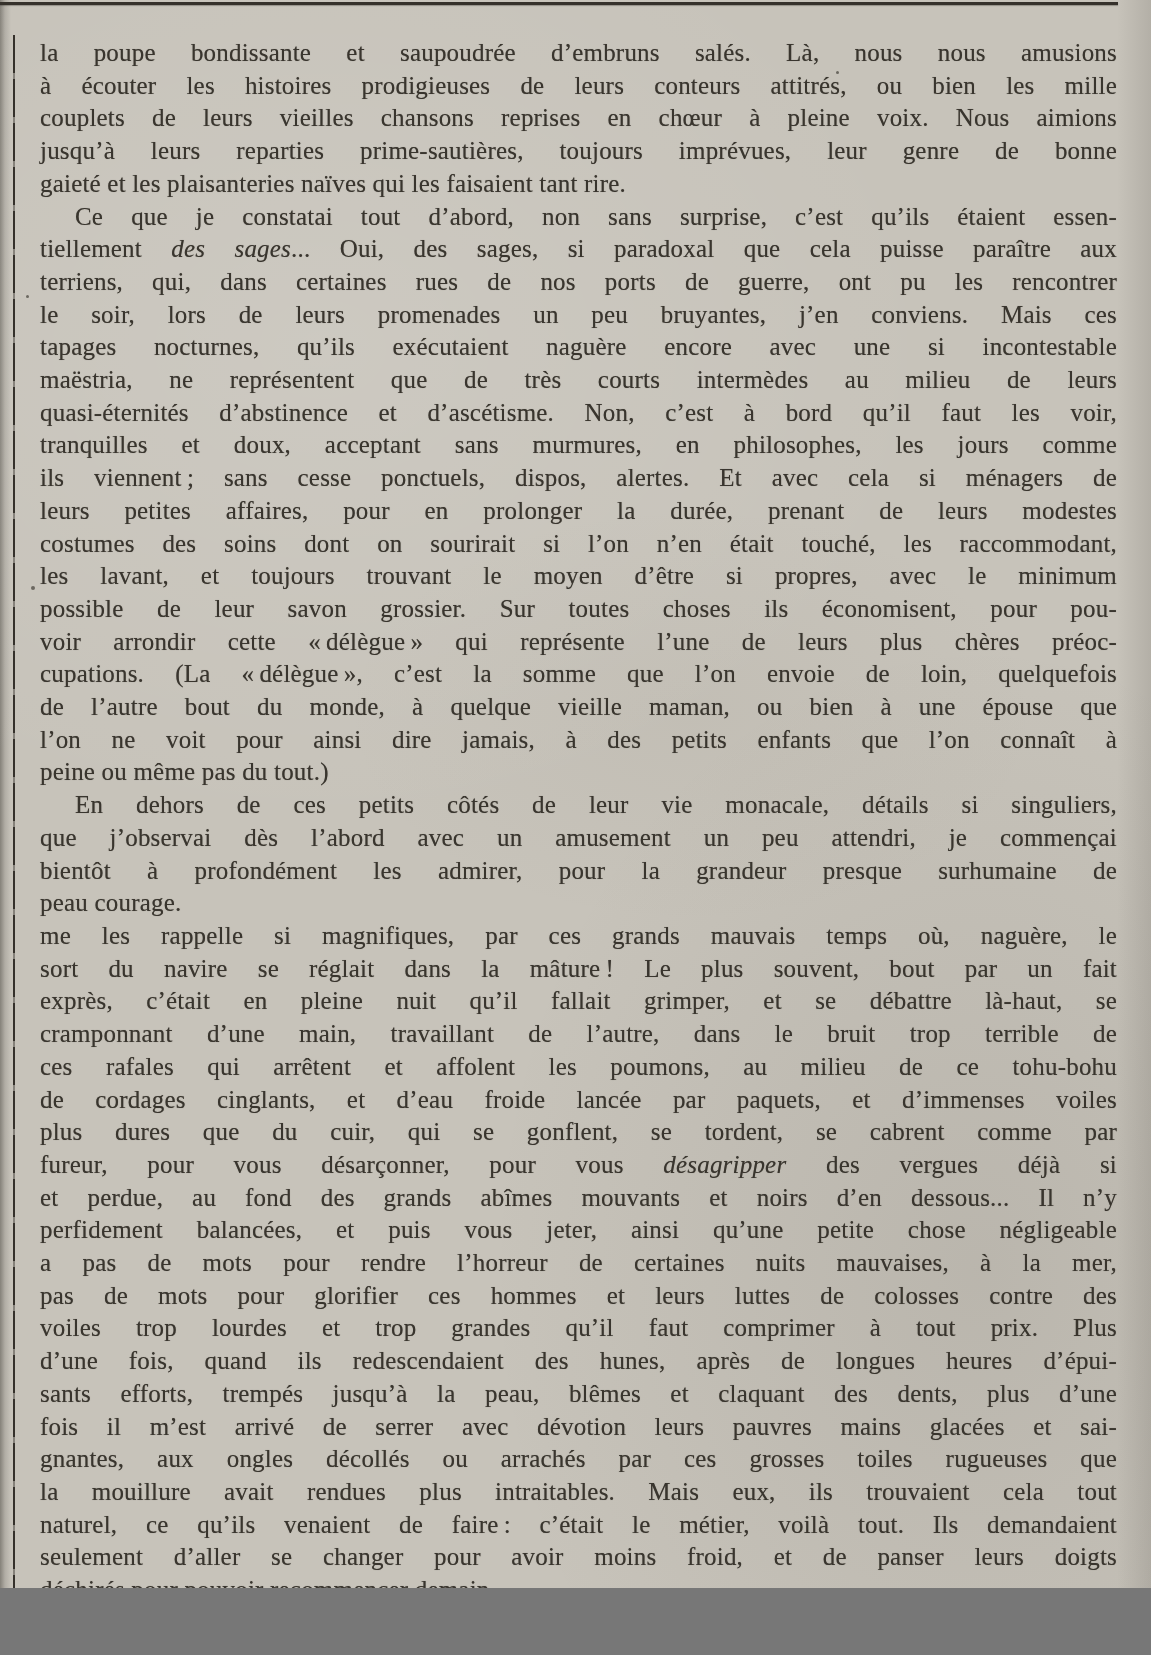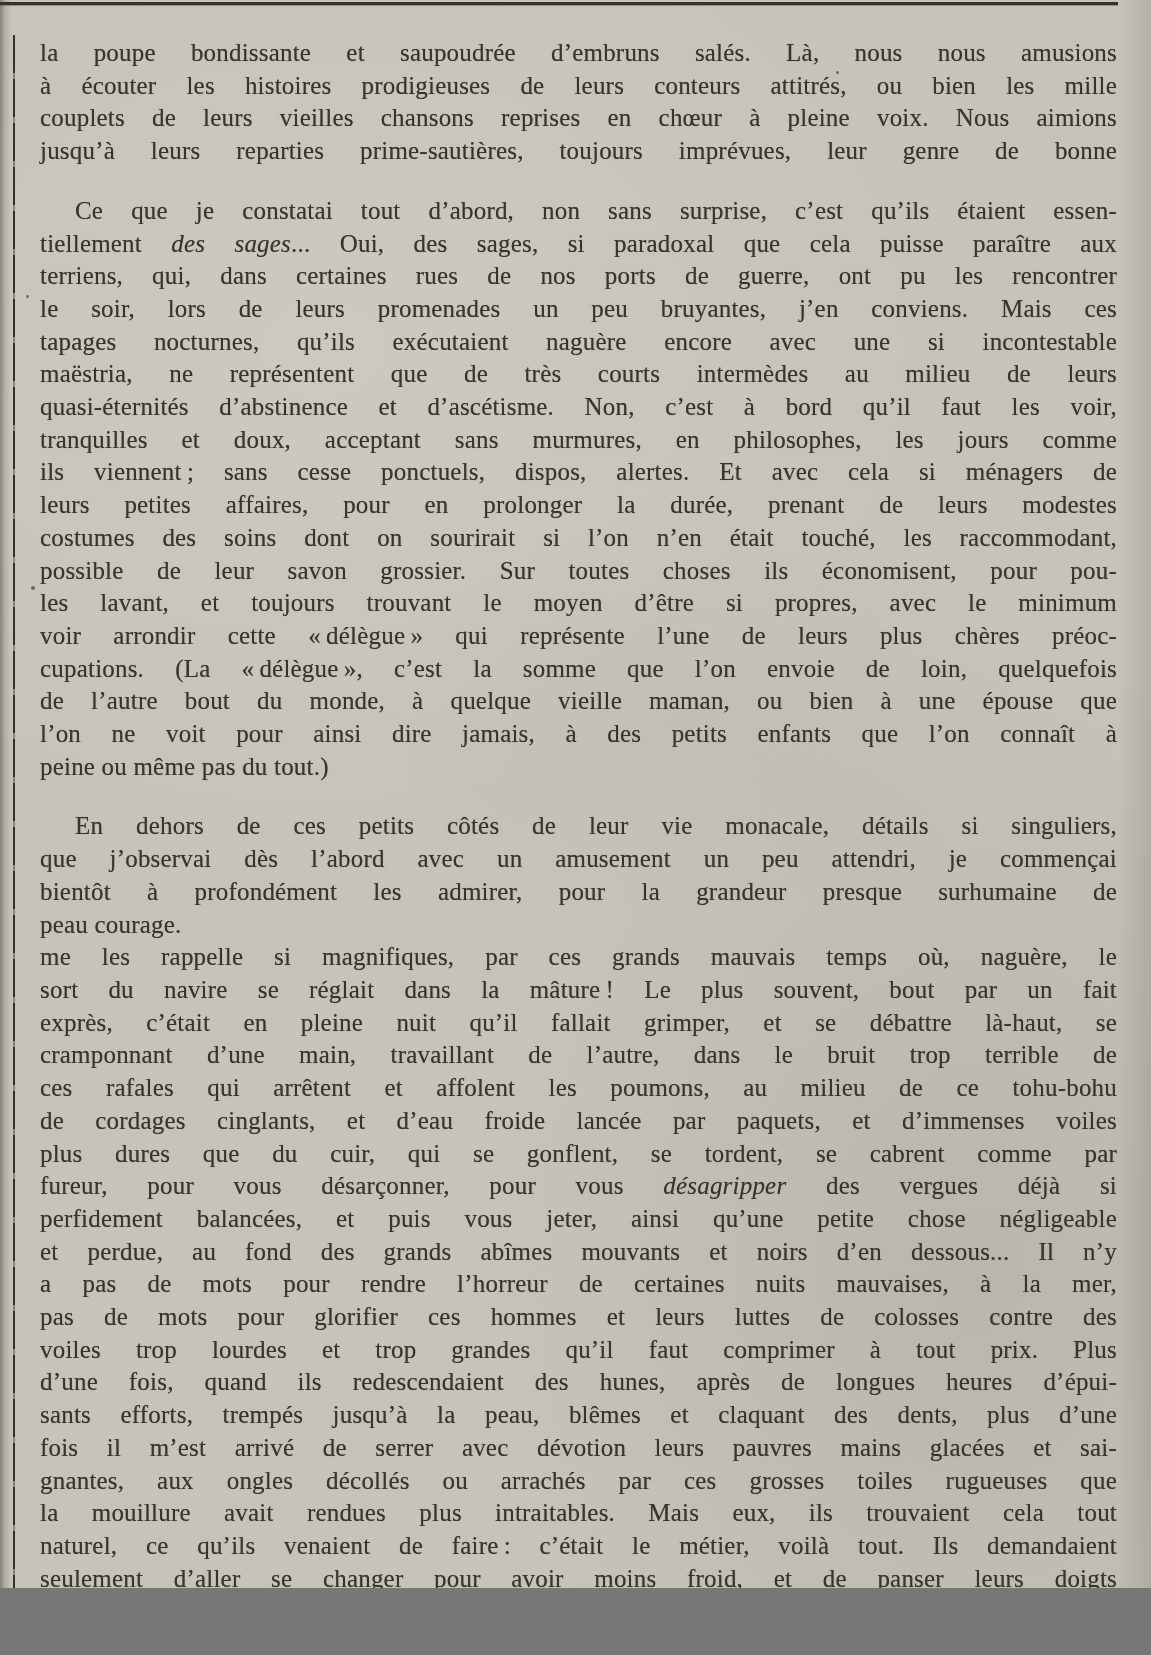--- a/index.html
+++ b/index.html
@@ -35,73 +35,74 @@
     letter-spacing:0.2px;
     text-shadow:0 0 0.7px rgba(57,53,46,0.55);
   }
   .line{
     line-height:32.7px;
     text-align:justify;
     text-align-last:justify;
     white-space:normal;
   }
   .line.end{text-align-last:left;}
-  .line.indent{text-indent:35px;margin-top:27px;}
+  .line.indent{text-indent:35px;}
   .line .it{font-style:italic;}
   .speck{position:absolute;border-radius:50%;background:rgba(57,53,46,0.65);}
   .speck.s1{left:31px;top:586px;width:4px;height:4px;}
   .speck.s2{left:26px;top:295px;width:3px;height:3px;}
   .speck.s3{left:836px;top:71px;width:3px;height:3px;}
 </style>
 </head>
 <body>
 
 <div class="page">
   <div class="top-rule"></div>
   <div class="margin-rule"></div>
   <div class="speck s1"></div>
   <div class="speck s2"></div>
   <div class="speck s3"></div>
   <div class="text-block">
       <div class="line"><span>la poupe bondissante et saupoudrée d’embruns salés. Là, nous nous amusions</span></div>
       <div class="line"><span>à écouter les histoires prodigieuses de leurs conteurs attitrés, ou bien les mille</span></div>
       <div class="line"><span>couplets de leurs vieilles chansons reprises en chœur à pleine voix. Nous aimions</span></div>
       <div class="line"><span>jusqu’à leurs reparties prime-sautières, toujours imprévues, leur genre de bonne</span></div>
+      <div class="line end"><span>gaieté et les plaisanteries naïves qui les faisaient tant rire.</span></div>
       <div class="line indent"><span>Ce que je constatai tout d’abord, non sans surprise, c’est qu’ils étaient essen-</span></div>
       <div class="line"><span>tiellement </span><span class="it">des sages</span><span>... Oui, des sages, si paradoxal que cela puisse paraître aux</span></div>
       <div class="line"><span>terriens, qui, dans certaines rues de nos ports de guerre, ont pu les rencontrer</span></div>
       <div class="line"><span>le soir, lors de leurs promenades un peu bruyantes, j’en conviens. Mais ces</span></div>
       <div class="line"><span>tapages nocturnes, qu’ils exécutaient naguère encore avec une si incontestable</span></div>
       <div class="line"><span>maëstria, ne représentent que de très courts intermèdes au milieu de leurs</span></div>
       <div class="line"><span>quasi-éternités d’abstinence et d’ascétisme. Non, c’est à bord qu’il faut les voir,</span></div>
       <div class="line"><span>tranquilles et doux, acceptant sans murmures, en philosophes, les jours comme</span></div>
       <div class="line"><span>ils viennent ; sans cesse ponctuels, dispos, alertes. Et avec cela si ménagers de</span></div>
       <div class="line"><span>leurs petites affaires, pour en prolonger la durée, prenant de leurs modestes</span></div>
       <div class="line"><span>costumes des soins dont on sourirait si l’on n’en était touché, les raccommodant,</span></div>
+      <div class="line"><span>les lavant, et toujours trouvant le moyen d’être si propres, avec le minimum</span></div>
       <div class="line"><span>possible de leur savon grossier. Sur toutes choses ils économisent, pour pou-</span></div>
-      <div class="line"><span>les lavant, et toujours trouvant le moyen d’être si propres, avec le minimum</span></div>
       <div class="line"><span>voir arrondir cette « délègue » qui représente l’une de leurs plus chères préoc-</span></div>
       <div class="line"><span>cupations. (La « délègue », c’est la somme que l’on envoie de loin, quelquefois</span></div>
       <div class="line"><span>de l’autre bout du monde, à quelque vieille maman, ou bien à une épouse que</span></div>
       <div class="line"><span>l’on ne voit pour ainsi dire jamais, à des petits enfants que l’on connaît à</span></div>
       <div class="line end"><span>peine ou même pas du tout.)</span></div>
       <div class="line indent"><span>En dehors de ces petits côtés de leur vie monacale, détails si singuliers,</span></div>
       <div class="line"><span>que j’observai dès l’abord avec un amusement un peu attendri, je commençai</span></div>
       <div class="line"><span>bientôt à profondément les admirer, pour la grandeur presque surhumaine de</span></div>
       <div class="line end"><span>peau courage.</span></div>
       <div class="line"><span>me les rappelle si magnifiques, par ces grands mauvais temps où, naguère, le</span></div>
       <div class="line"><span>sort du navire se réglait dans la mâture ! Le plus souvent, bout par un fait</span></div>
       <div class="line"><span>exprès, c’était en pleine nuit qu’il fallait grimper, et se débattre là-haut, se</span></div>
       <div class="line"><span>cramponnant d’une main, travaillant de l’autre, dans le bruit trop terrible de</span></div>
       <div class="line"><span>ces rafales qui arrêtent et affolent les poumons, au milieu de ce tohu-bohu</span></div>
       <div class="line"><span>de cordages cinglants, et d’eau froide lancée par paquets, et d’immenses voiles</span></div>
       <div class="line"><span>plus dures que du cuir, qui se gonflent, se tordent, se cabrent comme par</span></div>
       <div class="line"><span>fureur, pour vous désarçonner, pour vous </span><span class="it">désagripper</span><span> des vergues déjà si</span></div>
+      <div class="line"><span>et perdue, au fond des grands abîmes mouvants et noirs d’en dessous... Il n’y</span></div>
       <div class="line"><span>perfidement balancées, et puis vous jeter, ainsi qu’une petite chose négligeable</span></div>
-      <div class="line"><span>et perdue, au fond des grands abîmes mouvants et noirs d’en dessous... Il n’y</span></div>
       <div class="line"><span>a pas de mots pour rendre l’horreur de certaines nuits mauvaises, à la mer,</span></div>
       <div class="line"><span>pas de mots pour glorifier ces hommes et leurs luttes de colosses contre des</span></div>
       <div class="line"><span>voiles trop lourdes et trop grandes qu’il faut comprimer à tout prix. Plus</span></div>
       <div class="line"><span>d’une fois, quand ils redescendaient des hunes, après de longues heures d’épui-</span></div>
       <div class="line"><span>sants efforts, trempés jusqu’à la peau, blêmes et claquant des dents, plus d’une</span></div>
       <div class="line"><span>fois il m’est arrivé de serrer avec dévotion leurs pauvres mains glacées et sai-</span></div>
       <div class="line"><span>gnantes, aux ongles décollés ou arrachés par ces grosses toiles rugueuses que</span></div>
       <div class="line"><span>la mouillure avait rendues plus intraitables. Mais eux, ils trouvaient cela tout</span></div>
       <div class="line"><span>naturel, ce qu’ils venaient de faire : c’était le métier, voilà tout. Ils demandaient</span></div>
       <div class="line"><span>seulement d’aller se changer pour avoir moins froid, et de panser leurs doigts</span></div>

